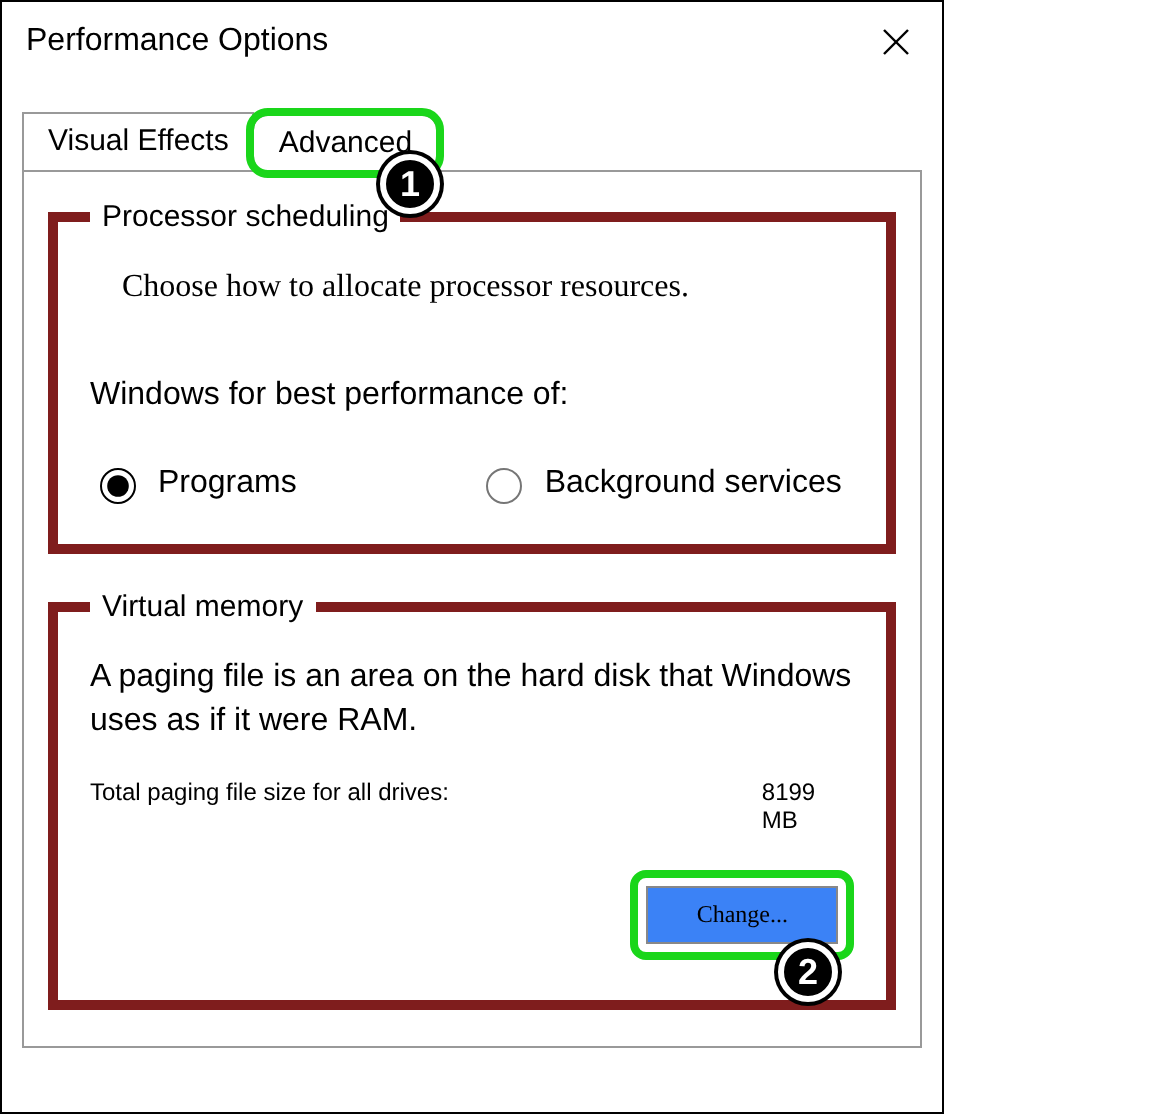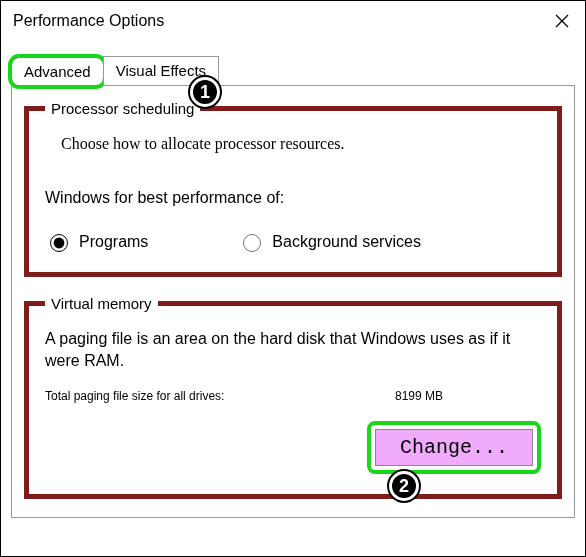--- a/index.html
+++ b/index.html
@@ -6,21 +6,21 @@
   body {
     margin: 0;
     font-family: "Segoe UI", Arial, sans-serif;
     font-size: 15px;
     color: #000;
     background: #fff;
     width: 586px;
     height: 557px;
     overflow: hidden;
   }
-  .window { width: 586px; height: 557px; border: 1px solid #000; position: relative; background: #fff; }
+  .window { width: 472px; height: 557px; border: 1px solid #000; position: relative; background: #fff; }
   .titlebar {
     display: flex;
     justify-content: space-between;
     align-items: center;
     height: 40px;
     padding: 0 0 0 12px;
   }
   .title { font-size: 16px; }
   .close-btn {
     width: 46px; height: 40px;
@@ -72,25 +72,25 @@
   .radio-row { display: flex; gap: 90px; align-items: center; }
   .radio-opt { display: flex; align-items: center; gap: 8px; font-size: 16px; cursor: pointer; }
   .radio-opt input { width: 18px; height: 18px; cursor: pointer; accent-color: #000; }
   .vm-desc { margin: 6px 0 18px 0; font-size: 16px; line-height: 1.35; }
   .vm-row { display: flex; font-size: 12px; }
   .vm-label { width: 350px; }
   .vm-value { }
   .btn-row { display: flex; justify-content: flex-end; margin-top: 18px; }
   .change-btn {
     padding: 6px 24px;
-    background: #f0abfc;
+    background: #3b82f6;
     border: 1px solid #888;
-    font-size: 20px;
+    font-size: 12px;
     cursor: pointer;
-    font-family: Liberation Mono, monospace;
+    font-family: Liberation Serif, serif;
   }
   .change-highlight {
     border: 4px solid #1ad61a;
     border-radius: 8px;
     padding: 4px;
     display: inline-block;
   }
   .callout {
     position: absolute;
     width: 30px; height: 30px;
@@ -116,22 +116,22 @@
     <div class="title">Performance Options</div>
     <div class="close-btn">
       <svg viewBox="0 0 14 14">
         <line x1="1" y1="1" x2="13" y2="13" stroke="#000" stroke-width="1.2"></line>
         <line x1="13" y1="1" x2="1" y2="13" stroke="#000" stroke-width="1.2"></line>
       </svg>
     </div>
   </div>
 
   <div class="tabs">
+    <div class="tab">Visual Effects</div>
     <div class="tab active highlight">Advanced</div>
-    <div class="tab">Visual Effects</div>
   </div>
 
   <div class="tab-body-outer">
     <div class="tab-body">
 
       <fieldset class="group">
         <legend>Processor scheduling</legend>
         <div class="desc">Choose how to allocate processor resources.</div>
         <div class="sub">Windows for best performance of:</div>
         <div class="radio-row">

